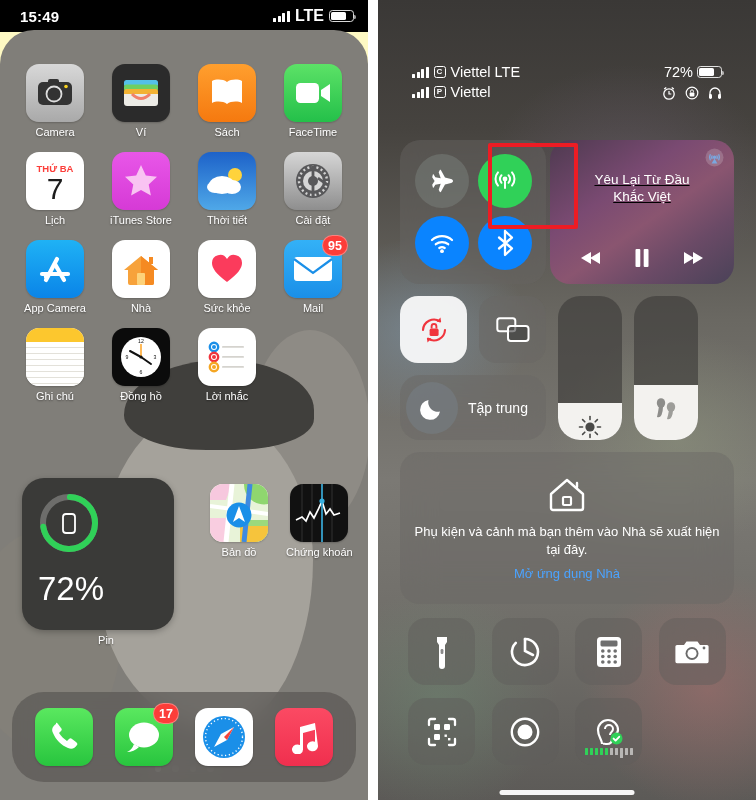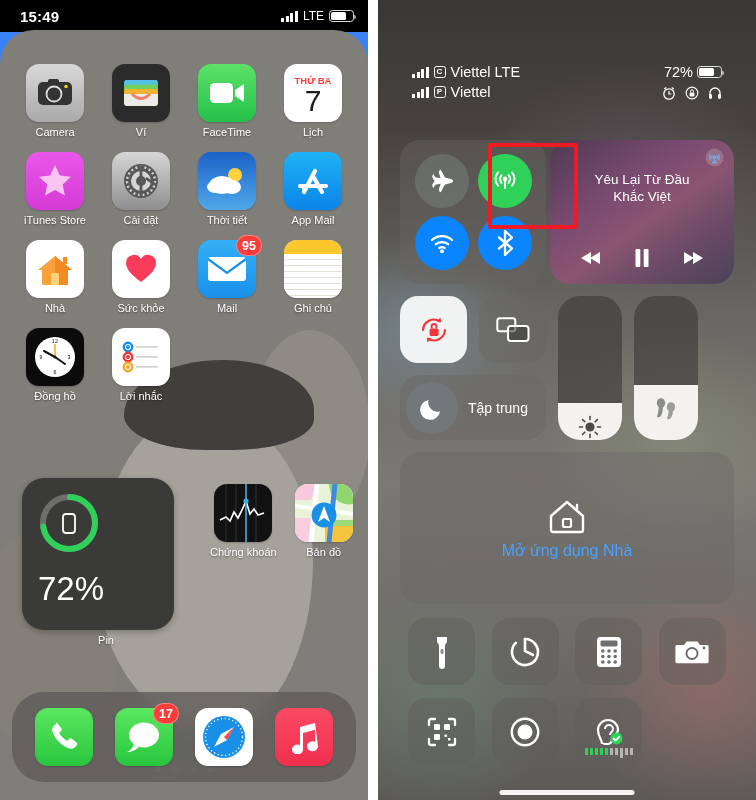--- a/index.html
+++ b/index.html
@@ -7,37 +7,37 @@
     width: 756px; height: 800px;
     background: #ffffff;
     font-family: "Liberation Sans", sans-serif;
     overflow: hidden;
   }
   .screens { position: relative; width: 756px; height: 800px; display: flex; }
 
   
   .phone-left {
     position: relative; width: 368px; height: 800px;
-    background: #3b82f6; overflow: hidden;
+    background: #fef9c3; overflow: hidden;
   }
   .statusbar-l {
     position: absolute; top: 0; left: 0; width: 368px; height: 32px;
     background: #000; color: #fff;
     display: flex; align-items: center; justify-content: space-between;
     padding: 0 14px 0 20px;
   }
   .sb-time { font-size: 15px; font-weight: bold; letter-spacing: .2px; }
   .sb-right { display: flex; align-items: center; gap: 5px; }
   .bars { display: flex; align-items: flex-end; gap: 1.5px; height: 11px; }
   .bars i { display: block; width: 3px; background: #fff; border-radius: .5px; }
   .bars i:nth-child(1){ height: 4px; }
   .bars i:nth-child(2){ height: 6px; }
   .bars i:nth-child(3){ height: 8.5px; }
   .bars i:nth-child(4){ height: 11px; }
-  .sb-lte { font-size: 12px; font-weight: normal; }
+  .sb-lte { font-size: 16px; font-weight: bold; }
   .batt {
     width: 25px; height: 12px; border: 1.4px solid rgba(255,255,255,.85);
     border-radius: 3.4px; position: relative; padding: 1.4px;
   }
   .batt::after {
     content:""; position:absolute; right:-3.4px; top:3.6px;
     width:2px; height:4.4px; background: rgba(255,255,255,.6);
     border-radius: 0 1.5px 1.5px 0;
   }
   .batt b { display:block; height:100%; background:#fff; border-radius:1.6px; }
@@ -140,21 +140,21 @@
   .simbox {
     width: 12px; height: 12px; border: 1.3px solid #fff; border-radius: 2.5px;
     font-size: 8px; line-height: 10px; text-align: center; font-weight: bold;
   }
   .cc-right-st { display: flex; flex-direction: column; align-items: flex-end; gap: 6px; }
   .cc-batt-row { display: flex; align-items: center; gap: 4px; font-size: 14.5px; }
   .cc-icons { display: flex; gap: 9px; align-items: center; }
 
   .cc-grid { position: absolute; top: 140px; left: 0; width: 378px; padding: 0 22px; }
   .module { background: rgba(105,103,99,.42); border-radius: 20px; backdrop-filter: blur(18px); }
-  .row1 { display: flex; gap: 4px; }
+  .row1 { display: flex; gap: 4px; text-decoration: underline; }
   .conn { width: 146px; height: 144px; padding: 13px; display: grid;
     grid-template-columns: 1fr 1fr; gap: 6px; place-items: center; }
   .toggle { width: 54px; height: 54px; border-radius: 50%; display: flex;
     align-items: center; justify-content: center; }
   .t-off { background: rgba(120,125,120,.55); }
   .t-green { background: #30d158; }
   .t-blue { background: #0a84ff; }
   .media {
     flex: 1; height: 144px; border-radius: 20px; position: relative;
     background: linear-gradient(145deg,#4e3a50 0%,#7a4a72 35%,#8a5570 55%,#6a4a66 75%,#4a4258 100%);
@@ -181,21 +181,21 @@
   .slider { width: 64px; height: 144px; border-radius: 22px; overflow: hidden;
     position: relative; background: rgba(60,58,56,.62); }
   .slider-fill { position: absolute; bottom: 0; left: 0; width: 100%;
     background: #f3f2ef; display: flex; align-items: flex-start; justify-content: center;
     padding-top: 12px; }
 
   .homewidget { margin-top: 12px; height: 152px; border-radius: 20px;
     display: flex; flex-direction: column; align-items: center; justify-content: center;
     padding: 10px 14px; }
   .hw-text { font-size: 13px; color: #fff; text-align: center; line-height: 1.35; margin-top: 10px; }
-  .hw-link { font-size: 16px; color: #4ba3ff; margin-top: 7px; }
+  .hw-link { font-size: 13px; color: #4ba3ff; margin-top: 7px; }
 
   .shortcuts { margin-top: 14px; display: grid; grid-template-columns: repeat(4, 1fr);
     row-gap: 13px; justify-items: center; }
   .sc { width: 67px; height: 67px; border-radius: 18px;
     background: rgba(95,93,90,.45); backdrop-filter: blur(14px);
     display: flex; align-items: center; justify-content: center; position: relative; }
   .levels { position: absolute; bottom: 7px; left: 0; width: 100%;
     display: flex; gap: 1.5px; justify-content: center; }
   .levels i { width: 3.5px; height: 7px; background: #30d158; border-radius: .5px; }
   .levels i.dim { background: rgba(255,255,255,.55); }
@@ -261,20 +261,31 @@
                 <rect x="5" y="9.5" width="34" height="7" rx="2.5" fill="#6fcf62"></rect>
                 <rect x="5" y="14" width="34" height="7" rx="2.5" fill="#f2b233"></rect>
                 <path d="M5 19 h34 v9 a3 3 0 0 1 -3 3 h-28 a3 3 0 0 1 -3 -3 z" fill="#ecebe6"></path>
                 <path d="M13 19 q9 9 18 0" fill="none" stroke="#f0806a" stroke-width="3"></path>
               </svg>
             </div>
           </div>
           <div class="app-lbl">Ví</div>
         </div>
 
+        <div class="app">
+          <div class="ico-wrap">
+            <div class="app-ico" style="background:linear-gradient(180deg,#ff9f2e,#f5790f)">
+              <svg width="38" height="32" viewBox="0 0 38 32">
+                  <path d="M19 5 C15 2 8 2 4 4 v22 c4-2 11-2 15 1 z" fill="#fff"></path>
+                  <path d="M19 5 C23 2 30 2 34 4 v22 c-4-2-11-2-15 1 z" fill="#fff"></path>
+                </svg>
+            </div>
+          </div>
+          <div class="app-lbl">Sách</div>
+        </div>
 
         <div class="app">
           <div class="ico-wrap">
             <div class="app-ico" style="background:linear-gradient(180deg,#5ce267,#24c04a)">
               <svg width="40" height="28" viewBox="0 0 40 28">
                   <rect x="3" y="4" width="23" height="20" rx="4.5" fill="#fff"></rect>
                   <path d="M28 11 L37 5 v18 l-9-6 z" fill="#fff"></path>
                 </svg>
             </div>
           </div>
@@ -293,20 +304,34 @@
 
         <div class="app">
           <div class="ico-wrap">
             <div class="app-ico" style="background:linear-gradient(180deg,#e857e8,#d63ad6)">
               <svg width="42" height="42" viewBox="0 0 42 42">
                   <path d="M21 5 l4.8 10.4 11.2 1.3 -8.3 7.7 2.2 11.1 -9.9 -5.6 -9.9 5.6 2.2 -11.1 -8.3 -7.7 11.2 -1.3 z" fill="#f9c3f2"></path>
                 </svg>
             </div>
           </div>
           <div class="app-lbl">iTunes Store</div>
+        </div>
+
+        <div class="app">
+          <div class="ico-wrap">
+            <div class="app-ico" style="background:linear-gradient(180deg,#1d62c9,#4fa8e8)">
+              <svg width="46" height="36" viewBox="0 0 46 36">
+                  <circle cx="31" cy="12" r="7" fill="#ffd33c"></circle>
+                  <ellipse cx="18" cy="22" rx="13" ry="9" fill="#fff"></ellipse>
+                  <ellipse cx="28" cy="24" rx="9" ry="7" fill="#fff"></ellipse>
+                  <ellipse cx="11" cy="24" rx="8" ry="6" fill="#fff"></ellipse>
+                </svg>
+            </div>
+          </div>
+          <div class="app-lbl">Thời tiết</div>
         </div>
 
         <div class="app">
           <div class="ico-wrap">
             <div class="app-ico" style="background:linear-gradient(180deg,#d6d6d6,#8e8e8e)">
               <svg width="44" height="44" viewBox="0 0 44 44">
                   <circle cx="22" cy="22" r="17" fill="#58585a"></circle>
                   <circle cx="22" cy="22" r="14" fill="none" stroke="#d2d2d2" stroke-width="2.4" stroke-dasharray="2 2.6"></circle>
                   <circle cx="22" cy="22" r="10" fill="#d6d6d6"></circle>
                   <circle cx="22" cy="22" r="5" fill="#58585a"></circle>
@@ -314,46 +339,32 @@
                   <rect x="20.6" y="26" width="2.8" height="11" fill="#58585a"></rect>
                   <rect x="26" y="20.6" width="11" height="2.8" fill="#58585a" transform="rotate(35 31 22)"></rect>
                 </svg>
             </div>
           </div>
           <div class="app-lbl">Cài đặt</div>
         </div>
 
         <div class="app">
           <div class="ico-wrap">
-            <div class="app-ico" style="background:linear-gradient(180deg,#1d62c9,#4fa8e8)">
-              <svg width="46" height="36" viewBox="0 0 46 36">
-                  <circle cx="31" cy="12" r="7" fill="#ffd33c"></circle>
-                  <ellipse cx="18" cy="22" rx="13" ry="9" fill="#fff"></ellipse>
-                  <ellipse cx="28" cy="24" rx="9" ry="7" fill="#fff"></ellipse>
-                  <ellipse cx="11" cy="24" rx="8" ry="6" fill="#fff"></ellipse>
-                </svg>
-            </div>
-          </div>
-          <div class="app-lbl">Thời tiết</div>
-        </div>
-
-        <div class="app">
-          <div class="ico-wrap">
             <div class="app-ico" style="background:linear-gradient(180deg,#1fb2f5,#0a84e8)">
               <svg width="40" height="38" viewBox="0 0 40 38">
                   <g stroke="#fff" stroke-width="4.2" stroke-linecap="round" fill="none">
                     <path d="M11 30 L22 9"></path>
                     <path d="M29 30 L20.5 15"></path>
                     <path d="M7 24 h26"></path>
                   </g>
                   <circle cx="11.5" cy="26.5" r="2.6" fill="#fff"></circle>
                 </svg>
             </div>
           </div>
-          <div class="app-lbl">App Mail</div>
+          <div class="app-lbl">App Camera</div>
         </div>
 
         <div class="app">
           <div class="ico-wrap">
             <div class="app-ico" style="background:#fff">
               <svg width="42" height="40" viewBox="0 0 42 40">
                   <path d="M21 7 L38 21 h-4 v13 a2 2 0 0 1 -2 2 h-22 a2 2 0 0 1 -2 -2 v-13 h-4 z" fill="#f7a23b"></path>
                   <path d="M21 7 L38 21 h-4 v13 a2 2 0 0 1 -2 2 h-11 z" fill="#f58a22"></path>
                   <rect x="29" y="8" width="4" height="7" fill="#f58a22"></rect>
                   <rect x="17" y="24" width="8" height="12" rx="1" fill="#fdd27a"></rect>
@@ -447,52 +458,52 @@
             <circle cx="31" cy="31" r="26" fill="none" stroke="#6d6d6b" stroke-width="6"></circle>
             <circle cx="31" cy="31" r="26" fill="none" stroke="#30d158" stroke-width="6" stroke-linecap="round" stroke-dasharray="117 163" transform="rotate(-88 31 31)"></circle>
             <rect x="25" y="22" width="12" height="19" rx="3" fill="none" stroke="#fff" stroke-width="1.8"></rect>
           </svg>
           <div class="bw-pct">72%</div>
           <div class="bw-lbl">Pin</div>
         </div>
 
         <div class="sidecol">
           <div class="app">
-            <div class="app-ico" style="background:#111">
-              <svg width="58" height="58" viewBox="0 0 58 58">
-                  <g stroke="#3a3a3a" stroke-width=".8">
-                    <line x1="12" y1="0" x2="12" y2="58"></line>
-                    <line x1="22" y1="0" x2="22" y2="58"></line>
-                    <line x1="32" y1="0" x2="32" y2="58"></line>
-                    <line x1="42" y1="0" x2="42" y2="58"></line>
-                  </g>
-                  <polyline points="6,36 12,33 16,37 20,28 24,34 28,26 32,17 36,30 40,25 44,31 50,29" fill="none" stroke="#fff" stroke-width="1.7"></polyline>
-                  <line x1="32" y1="0" x2="32" y2="58" stroke="#38b0e0" stroke-width="1.6"></line>
-                  <circle cx="32" cy="17" r="2.6" fill="#38b0e0"></circle>
-                </svg>
-            </div>
-            <div class="app-lbl">Chứng khoán</div>
-          </div>
-          <div class="app">
             <div class="app-ico" style="background:#f2f0eb">
               <svg width="58" height="58" viewBox="0 0 58 58">
                 <rect width="58" height="58" fill="#e8f3d8"></rect>
                 <path d="M0 0 h22 l-6 16 h-16 z" fill="#f7c8de"></path>
                 <path d="M34 0 h24 v20 a20 20 0 0 1 -24 -20 z" fill="#8fd66f"></path>
                 <path d="M0 34 h18 v24 h-18 z" fill="#f9cde0"></path>
                 <path d="M36 36 h22 v22 h-22 z" fill="#9bd97c"></path>
                 <path d="M30 42 h28 v16 h-28 z" fill="#f6c43c"></path>
                 <path d="M22 0 L16 58" stroke="#fff" stroke-width="5" fill="none"></path>
                 <path d="M0 22 L58 30" stroke="#fff" stroke-width="4" fill="none"></path>
                 <path d="M40 0 L34 58" stroke="#3f8ae0" stroke-width="5" fill="none"></path>
                 <circle cx="29" cy="31" r="12.5" fill="#1a8fe8"></circle>
                 <path d="M29 22 L35 38 L29 34 L23 38 z" fill="#fff"></path>
               </svg>
             </div>
             <div class="app-lbl">Bản đồ</div>
+          </div>
+          <div class="app">
+            <div class="app-ico" style="background:#111">
+              <svg width="58" height="58" viewBox="0 0 58 58">
+                  <g stroke="#3a3a3a" stroke-width=".8">
+                    <line x1="12" y1="0" x2="12" y2="58"></line>
+                    <line x1="22" y1="0" x2="22" y2="58"></line>
+                    <line x1="32" y1="0" x2="32" y2="58"></line>
+                    <line x1="42" y1="0" x2="42" y2="58"></line>
+                  </g>
+                  <polyline points="6,36 12,33 16,37 20,28 24,34 28,26 32,17 36,30 40,25 44,31 50,29" fill="none" stroke="#fff" stroke-width="1.7"></polyline>
+                  <line x1="32" y1="0" x2="32" y2="58" stroke="#38b0e0" stroke-width="1.6"></line>
+                  <circle cx="32" cy="17" r="2.6" fill="#38b0e0"></circle>
+                </svg>
+            </div>
+            <div class="app-lbl">Chứng khoán</div>
           </div>
         </div>
       </div>
 
       <div class="dots">
         <span class="on"></span>
         <span></span>
         <span></span>
         <span></span>
       </div>
@@ -715,20 +726,21 @@
           </div>
         </div>
       </div>
 
       <div class="module homewidget">
         <svg width="42" height="38" viewBox="0 0 42 38">
             <path d="M21 5 L37 19 v14 a2 2 0 0 1 -2 2 h-28 a2 2 0 0 1 -2 -2 V19 z" fill="none" stroke="#fff" stroke-width="2.4" stroke-linejoin="round"></path>
             <rect x="17" y="22" width="8" height="8" rx="1" fill="none" stroke="#fff" stroke-width="2.2"></rect>
             <path d="M31 8 v4" stroke="#fff" stroke-width="2.4" stroke-linecap="round"></path>
           </svg>
+        <div class="hw-text">Phụ kiện và cảnh mà bạn thêm vào Nhà sẽ xuất hiện tại đây.</div>
         <div class="hw-link">Mở ứng dụng Nhà</div>
       </div>
 
       <div class="shortcuts">
         <div class="sc">
           <svg width="20" height="34" viewBox="0 0 20 34">
               <path d="M5 2 h10 v5 l-2 3 v21 a3 3 0 0 1 -6 0 V10 L5 7 z" fill="#fff"></path>
               <rect x="8.6" y="14" width="2.8" height="5" rx="1.2" fill="#8a8a8a"></rect>
             </svg>
         </div>

